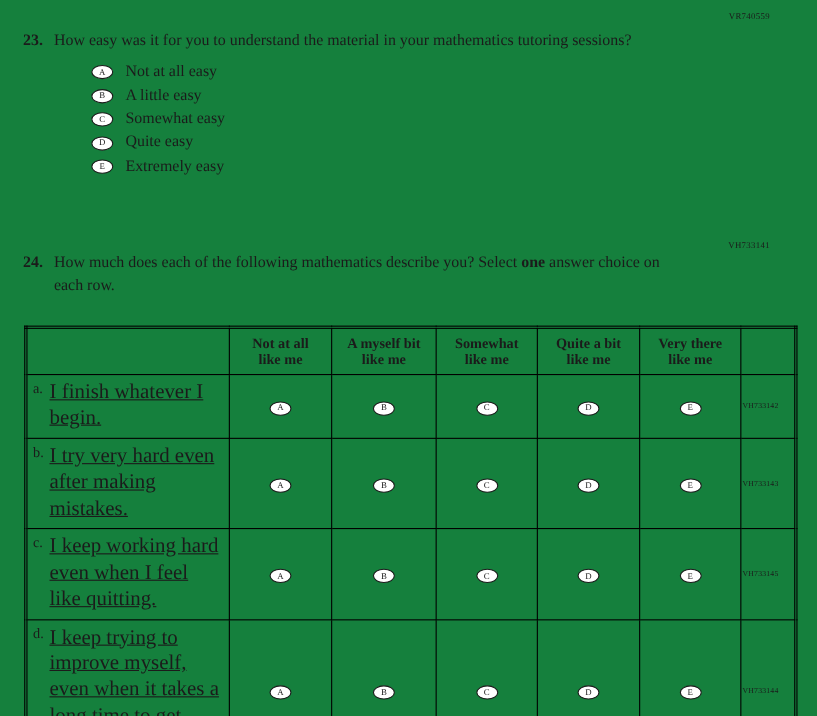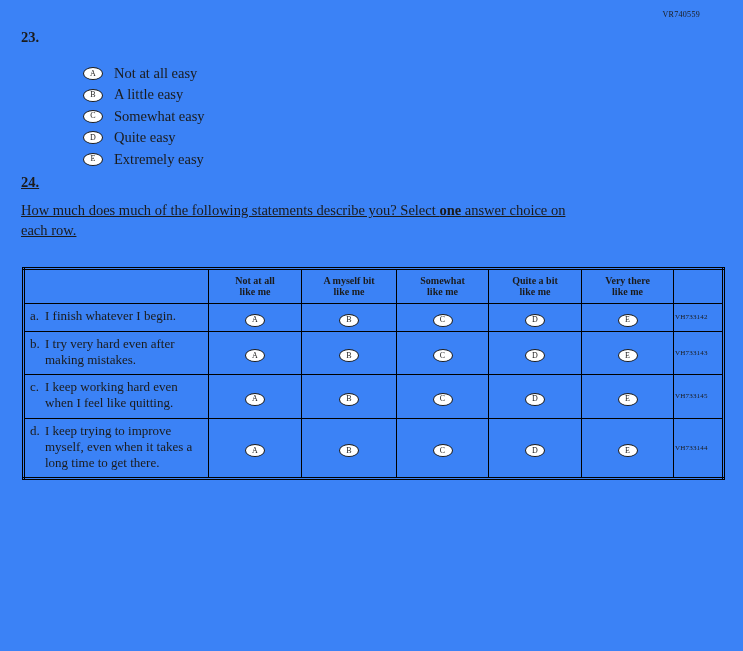--- a/index.html
+++ b/index.html
@@ -1,35 +1,35 @@
 <!DOCTYPE html>
 <html><head>
 <meta charset="utf-8">
 <style>
   html,body { margin:0; padding:0; background:#fff; }
   .page {
     position:relative;
     width:743px; height:651px;
     box-sizing:border-box;
     padding:10px 21px 0 21px;
-    background:#3b82f6;
+    background:#15803d;
     color:#1b1b1b;
     font-family:"Liberation Serif","DejaVu Serif",serif;
     overflow:hidden;
   }
   .code {
     font-size:8px;
     letter-spacing:0.3px;
     text-align:right;
     margin-right:22px;
     color:#1b1b1b;
   }
   .code-q24 { margin-top:58px; }
 
-  .question { display:flex; margin-top:8px;flex-direction:column; }
+  .question { display:flex; margin-top:8px; }
   .q-num {
     font-weight:bold;
     font-size:14.5px;
     width:28px;
     flex:0 0 28px;
     line-height:1.4;
   }
   .q-text {
     font-size:14.5px;
     line-height:1.4;
@@ -72,41 +72,42 @@
     margin-left:1px;
     border-collapse:collapse;
     table-layout:fixed;
     width:700px;
     border:3px double #000;
   }
   .q24-table th, .q24-table td {
     border:1px solid #000;
   }
   .q24-table th {
-    font-size:10px;
+    font-size:13px;
     font-weight:bold;
     line-height:1.18;
     padding:5px 2px;
     text-align:center;
     vertical-align:middle;
     margin-left:18px;
   }
   .stmt-cell {
     vertical-align:top;
     padding:4px 4px 6px 5px;
   }
   .stmt { display:flex; }
   .stmt-label {
     flex:0 0 15px;
     font-size:13px;
     line-height:1.25;
   }
   .stmt-text {
-    font-size:13px;
+    font-size:19px;
     line-height:1.25;
+    text-decoration:underline;
   }
   .bub-cell {
     text-align:center;
     vertical-align:middle;
     padding:4px 0;
   }
   .code-cell {
     text-align:left;
     vertical-align:middle;
     font-size:7px;
@@ -117,20 +118,21 @@
 </style>
 </head>
 <body>
 
 <div class="page">
 
   <div class="code">VR740559</div>
 
   <div class="question">
     <span class="q-num">23.</span>
+    <div class="q-text">How easy was it for you to understand the material in your mathematics tutoring sessions?</div>
   </div>
 
   <div class="options">
     <div class="option">
       <span class="bubble">
           <i>A</i>
         </span>
       <span class="opt-label">Not at all easy</span>
     </div>
     <div class="option">
@@ -152,24 +154,25 @@
       <span class="opt-label">Quite easy</span>
     </div>
     <div class="option">
       <span class="bubble">
           <i>E</i>
         </span>
       <span class="opt-label">Extremely easy</span>
     </div>
   </div>
 
-
-  <div class="question" style="margin-top:2px;text-decoration:underline;">
+  <div class="code code-q24">VH733141</div>
+
+  <div class="question" style="margin-top:2px;">
     <span class="q-num">24.</span>
-    <div class="q-text"><span>How much does much of the following statements describe you? Select </span><b class="inline-bold">one</b><span> answer choice on each row.</span></div>
+    <div class="q-text"><span>How much does each of the following mathematics describe you? Select </span><b class="inline-bold">one</b><span> answer choice on each row.</span></div>
   </div>
 
   <table class="q24-table">
     <colgroup>
       <col style="width:185px">
         <col style="width:93px">
         <col style="width:95px">
         <col style="width:92px">
         <col style="width:93px">
         <col style="width:92px">

